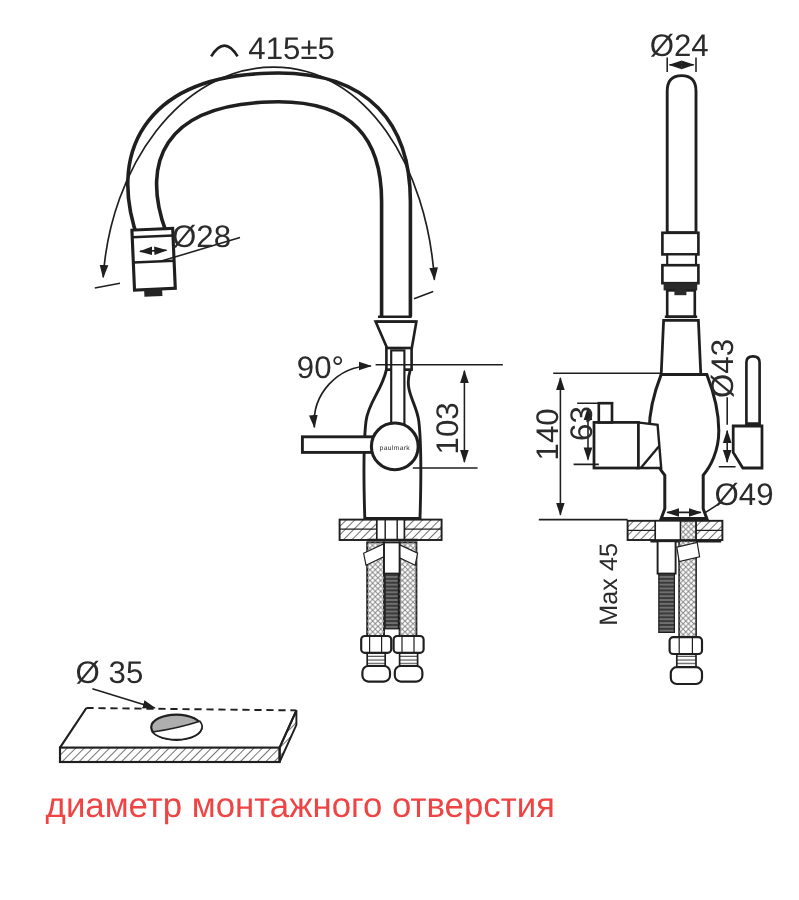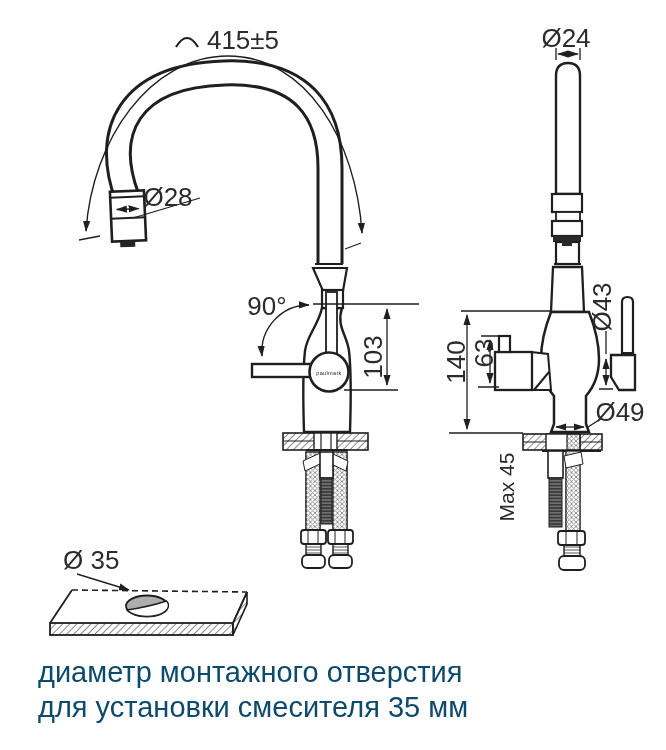--- a/index.html
+++ b/index.html
@@ -3,21 +3,21 @@
 <meta charset="utf-8">
 <style>
   html,body{margin:0;padding:0;background:#ffffff;}
   .stage{position:relative;width:666px;height:750px;background:#ffffff;overflow:hidden;
          font-family:"Liberation Sans",sans-serif;}
   svg{position:absolute;left:0;top:0;}
   .ln{stroke:#1f1f1f;fill:none;}
   .dim{font-family:"Liberation Sans",sans-serif;font-size:26px;font-weight:400;fill:#2b2b2b;}
   .dim-sm{font-family:"Liberation Sans",sans-serif;font-size:21px;font-weight:400;fill:#2b2b2b;}
   .brand{font-family:"Liberation Sans",sans-serif;font-size:5.6px;letter-spacing:.3px;fill:#2b2b2b;}
-  .caption{position:absolute;left:38px;top:655px;width:600px;color:#0c4a6e;
+  .caption{position:absolute;left:38px;top:655px;width:600px;color:#ef4444;
            font-size:29px;line-height:35px;font-weight:400;}
 </style>
 </head>
 <body>
 
 <div class="stage">
 
 <svg width="666" height="660" viewBox="0 0 666 660">
   <defs>
     <marker id="arr" viewBox="0 0 10 8" refX="9.2" refY="4" markerWidth="11" markerHeight="9" orient="auto-start-reverse" markerUnits="userSpaceOnUse">
@@ -178,16 +178,15 @@
     <path class="ln" stroke-width="1.8" d="M 72,590 L 50,623 M 247,592 L 233,623"></path>
     <rect x="50" y="623" width="183" height="12" fill="url(#hatch)" stroke="#1f1f1f" stroke-width="1.8"></rect>
     <path d="M 233,623 L 247,592 L 247,604 L 233,635 Z" fill="url(#hatch)" stroke="#1f1f1f" stroke-width="1.6"></path>
     <ellipse cx="147" cy="606" rx="21" ry="10.5" fill="#aeaeae" stroke="#1f1f1f" stroke-width="1.8"></ellipse>
     <path d="M 127,610 Q 148,607 166.5,601 A 21,10.5 0 0 1 127,610 Z" fill="#ffffff" stroke="#1f1f1f" stroke-width="1.4"></path>
   </g>
 </svg>
 
 <div class="caption">
   <div>диаметр монтажного отверстия</div>
-  <div>для установки смесителя 35 мм</div>
 </div>
 
 </div>
 
 </body></html>

